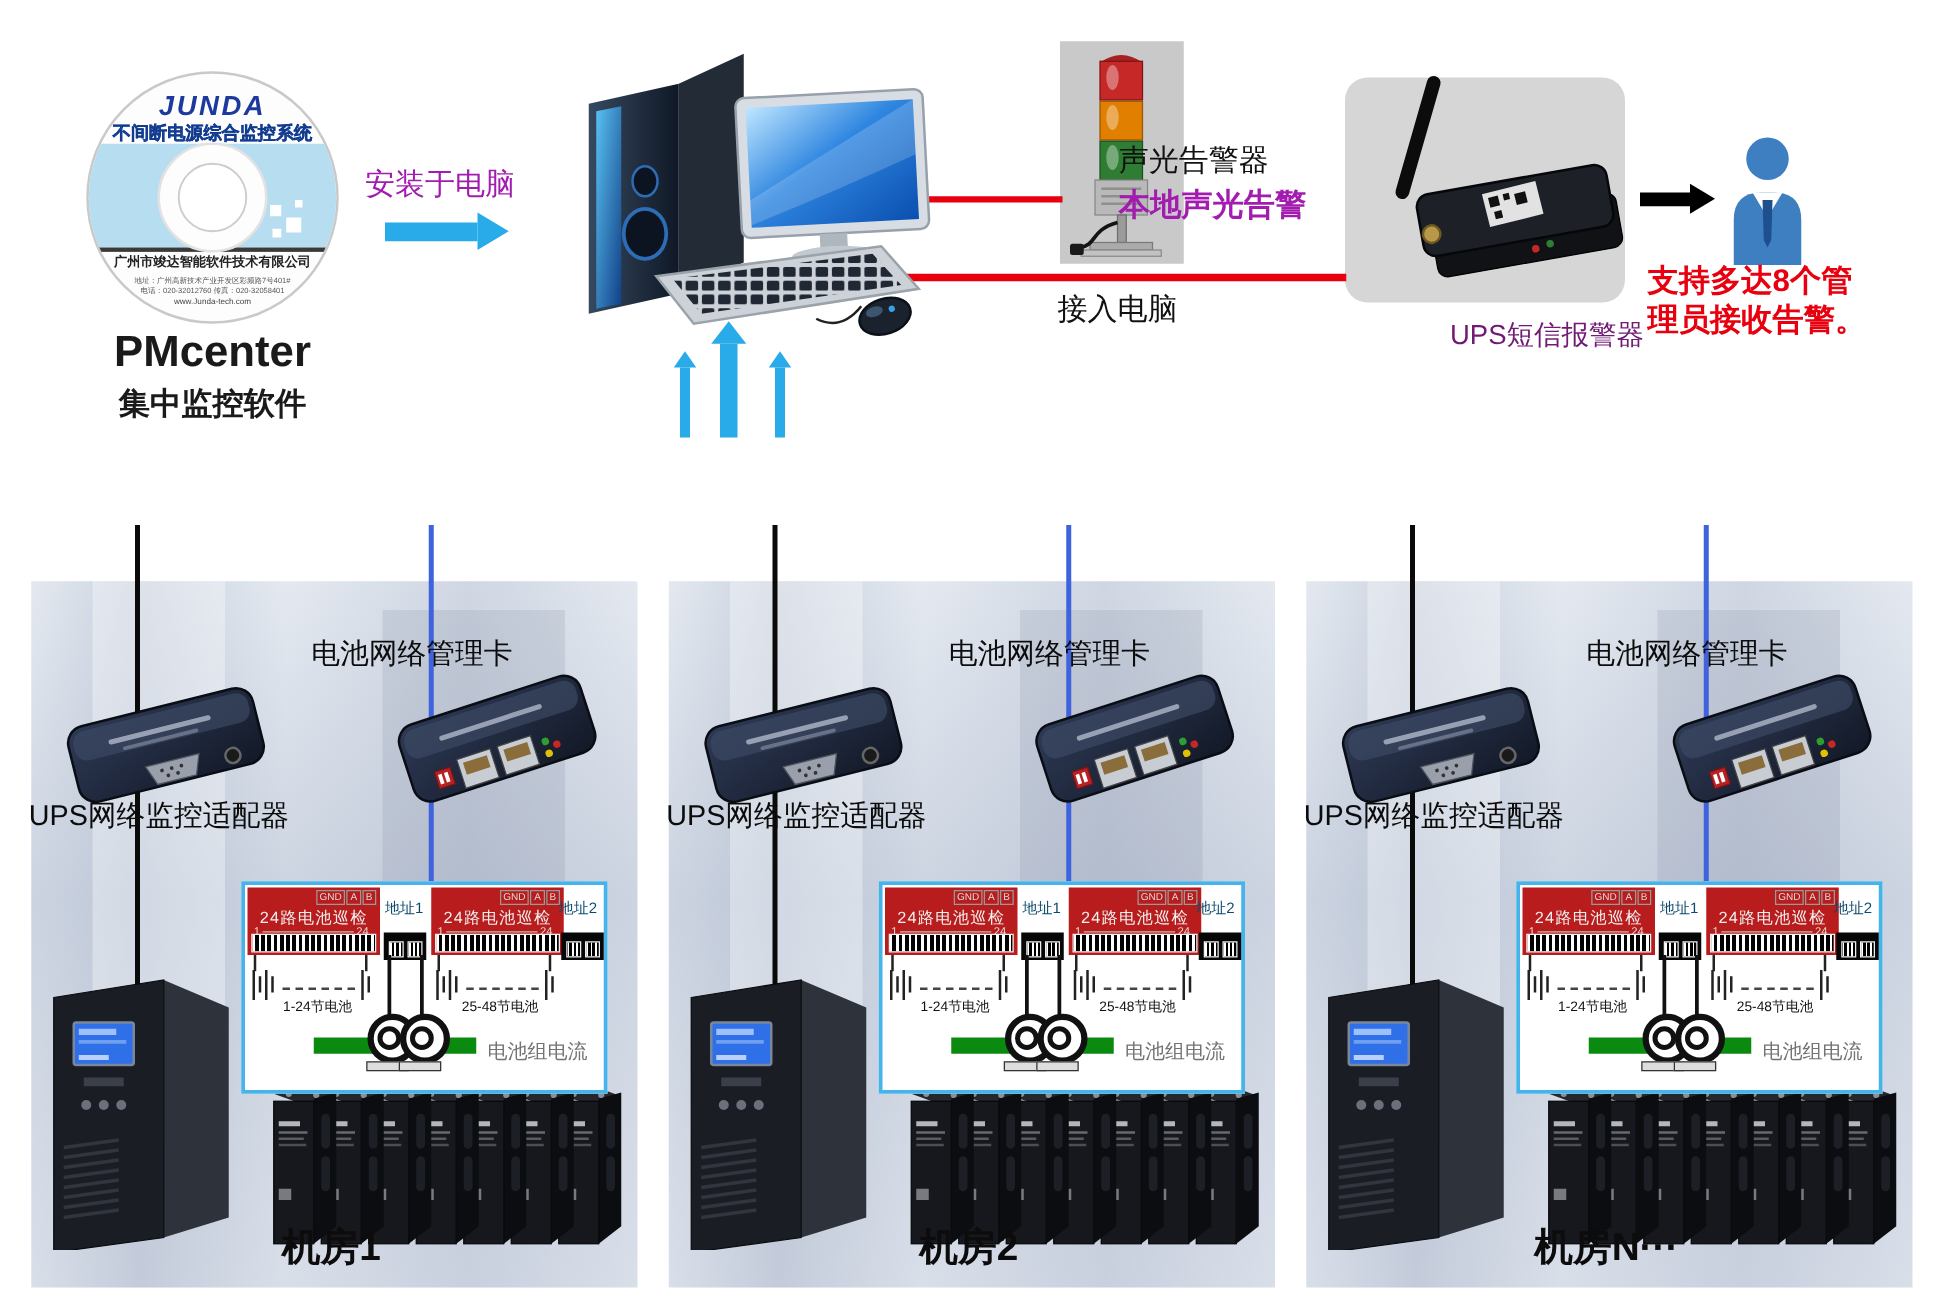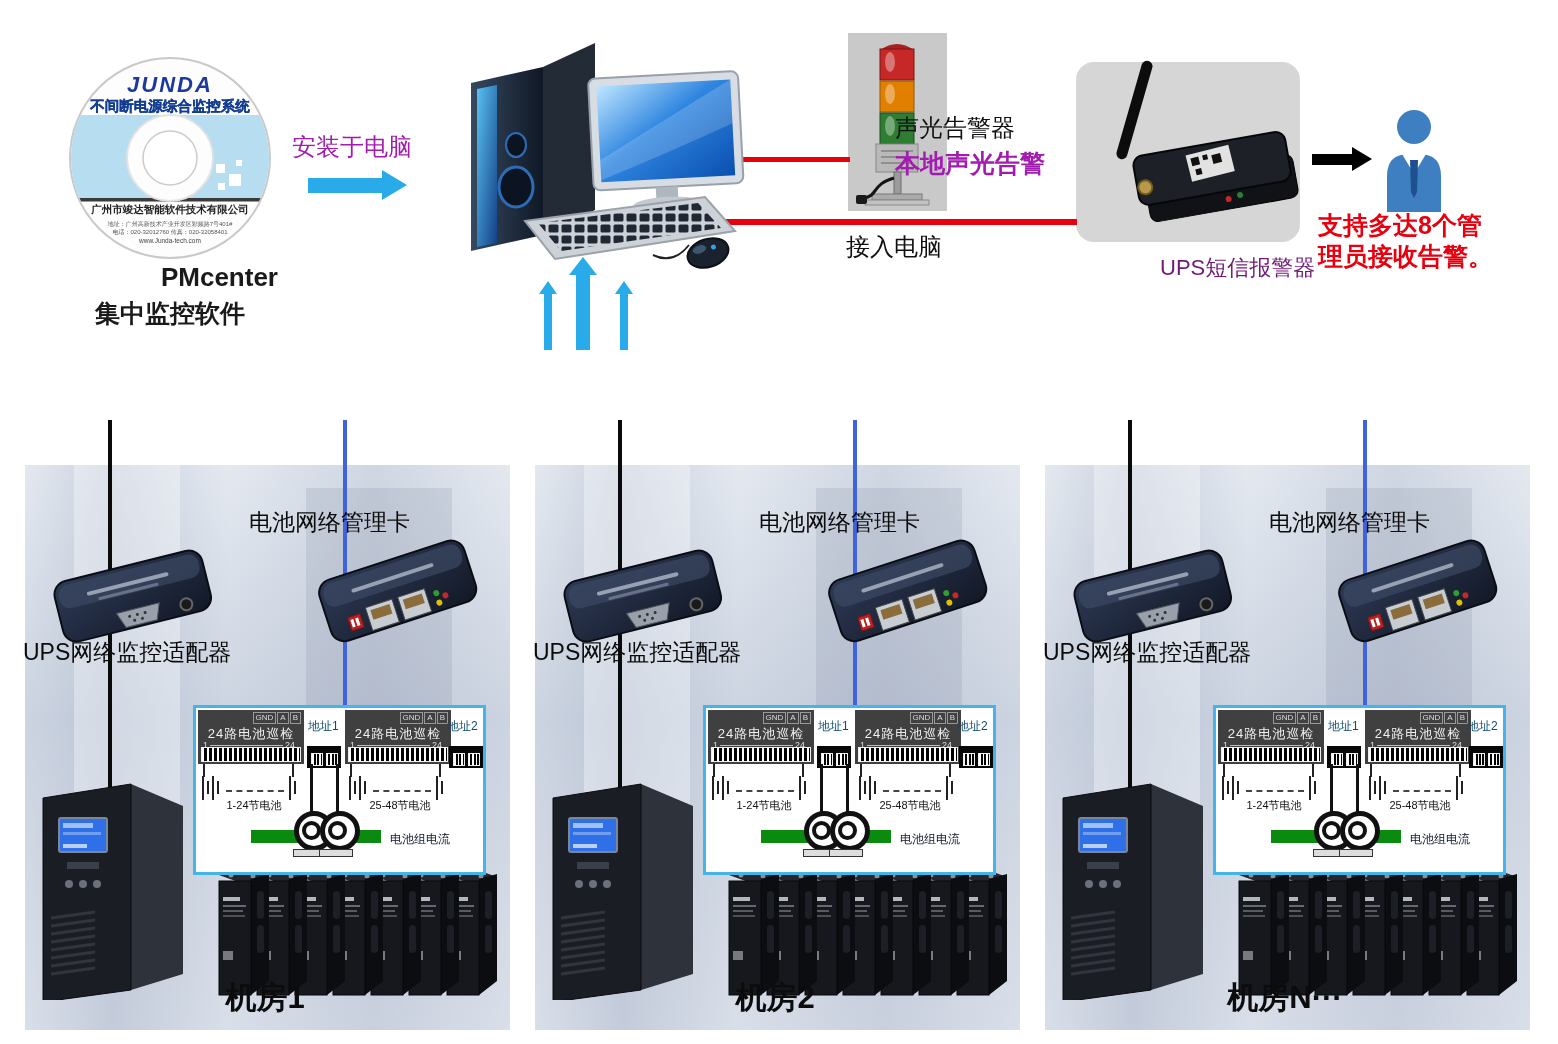--- a/index.html
+++ b/index.html
@@ -3,21 +3,21 @@
 <meta charset="utf-8">
 <style>
   html,body{margin:0;padding:0;background:#fff;}
   .canvas{position:relative;width:1558px;height:1044px;background:#fff;overflow:hidden;
           font-family:"Liberation Sans",sans-serif;color:#111;}
   .abs{position:absolute;}
   .lbl{position:absolute;z-index:6;}
 
   
   .pm-caption{left:62px;top:262px;width:216px;text-align:center;font-weight:600;color:#1a1a1a;}
-  .pm-caption .l1{font-size:26px;text-align:right;}
+  .pm-caption .l1{font-size:35px;}
   .pm-caption .l2{font-size:25px;margin-top:4px;}
   .install-label{left:292px;top:131px;font-size:24px;color:#a21caf;}
   .rarrow{position:absolute;display:flex;align-items:center;z-index:5;}
   .rarrow .shaft{height:15px;background:#29aae9;}
   .rarrow .head{width:0;height:0;border-top:15px solid transparent;border-bottom:15px solid transparent;border-left:25px solid #29aae9;}
   .barrow{position:absolute;display:flex;align-items:center;z-index:5;}
   .barrow .shaft{height:11px;background:#000;}
   .barrow .head{width:0;height:0;border-top:12px solid transparent;border-bottom:12px solid transparent;border-left:20px solid #000;}
   .redline{position:absolute;background:#e8000f;z-index:2;}
   .alarm-bg{left:848px;top:33px;width:99px;height:178px;background:#c9c9c9;z-index:1;}
@@ -50,21 +50,21 @@
   .wire.black{left:83px;top:-45px;height:400px;background:#0a0a0a;}
   .wire.blue{left:318px;top:-45px;height:330px;background:#3f63dd;}
   .dev{position:absolute;z-index:2;}
   .adapter-label{left:-2px;top:172px;width:225px;font-size:23px;color:#0c0c0c;z-index:4;}
   .card-label{left:224px;top:42px;width:210px;font-size:23px;color:#0c0c0c;z-index:4;}
   .room-name{left:135px;top:512px;width:210px;text-align:center;font-size:31px;font-weight:700;color:#0c0c0c;z-index:4;}
 
   
   .diagram{position:absolute;left:168px;top:240px;width:293px;height:170px;background:#fff;
            border:3px solid #45b4ea;box-sizing:border-box;z-index:3;}
-  .unit{position:absolute;top:2px;width:106px;height:54px;background:#404040;}
+  .unit{position:absolute;top:2px;width:106px;height:54px;background:#b91c1c;}
   .unit.u1{left:2px;} .unit.u2{left:149px;}
   .gab{position:absolute;top:2px;right:3px;display:flex;gap:1px;}
   .gab span{border:1px solid #999;color:#ddd;font-size:8px;line-height:10px;padding:0 2px;}
   .unit .utitle{position:absolute;top:15px;left:0;right:0;text-align:center;color:#f0f0f0;font-size:13px;letter-spacing:1px;white-space:nowrap;}
   .scale{position:absolute;left:5px;right:9px;top:31px;display:flex;align-items:center;color:#ddd;font-size:9px;line-height:9px;}
   .scale .line{flex:1;border-top:1px solid #bbb;margin:0 2px;}
   .comb{position:absolute;left:3px;right:3px;bottom:2px;height:13px;border:1px solid #eee;
         background:repeating-linear-gradient(90deg,#fff 0 2px,#000 2px 5px);}
   .minibox{position:absolute;top:38px;width:30px;height:18px;background:#070707;display:flex;gap:3px;align-items:flex-end;justify-content:center;padding:2px 2px;}
   .minibox i{display:block;width:10px;height:11px;border:1px solid #eee;background:repeating-linear-gradient(90deg,#fff 0 1.5px,#000 1.5px 3.5px);}
@@ -77,21 +77,21 @@
   .bat::after{content:"";position:absolute;left:8px;top:5px;width:2px;height:13px;background:#222;}
   .dash{position:absolute;top:82px;border-top:2px dashed #444;width:58px;}
   .blab{position:absolute;top:90px;font-size:11px;color:#111;width:92px;text-align:center;white-space:nowrap;}
   .ctwire{position:absolute;top:56px;width:3px;height:52px;background:#111;z-index:1;}
   .gbar{position:absolute;left:55px;top:122px;width:130px;height:13px;background:#0b8a10;}
   .ring{position:absolute;top:103px;width:30px;height:30px;border:5px solid #111;border-radius:50%;background:#fff;z-index:2;}
   .ring::after{content:"";position:absolute;left:3px;top:5px;width:11px;height:11px;border:4px solid #111;border-radius:50%;background:#fff;}
   .ring.r1{left:98px;} .ring.r2{left:124px;}
   .stand{position:absolute;top:141px;width:32px;height:6px;background:#ddd;border:1px solid #333;z-index:2;}
   .stand.s1{left:97px;} .stand.s2{left:123px;}
-  .clab{position:absolute;left:194px;top:123px;font-size:12px;color:#0f172a;white-space:nowrap;}
+  .clab{position:absolute;left:194px;top:123px;font-size:16px;color:#737373;white-space:nowrap;}
 </style>
 </head>
 <body>
 
 <div class="canvas">
 
   <svg class="abs" style="left:66px;top:52px;z-index:3" width="208" height="212" viewBox="0 0 208 212">
     <defs>
         <clipPath id="discclip">
           <circle cx="104" cy="106" r="99"></circle>

